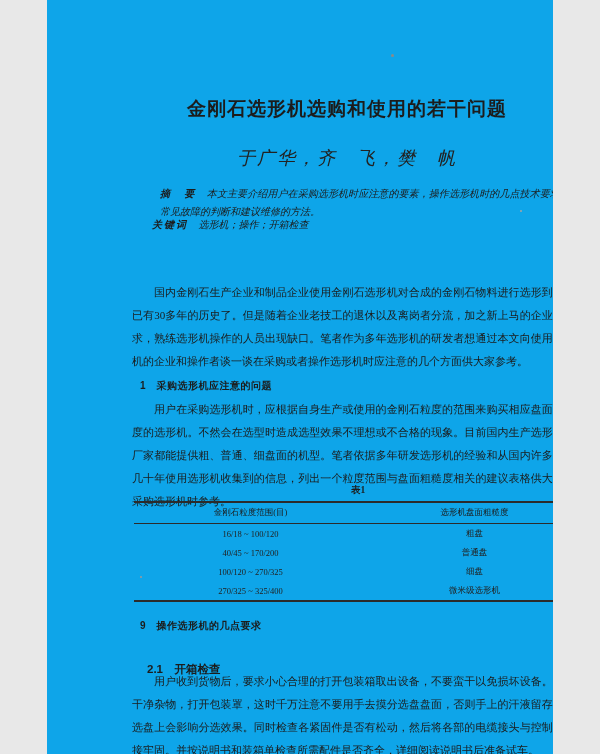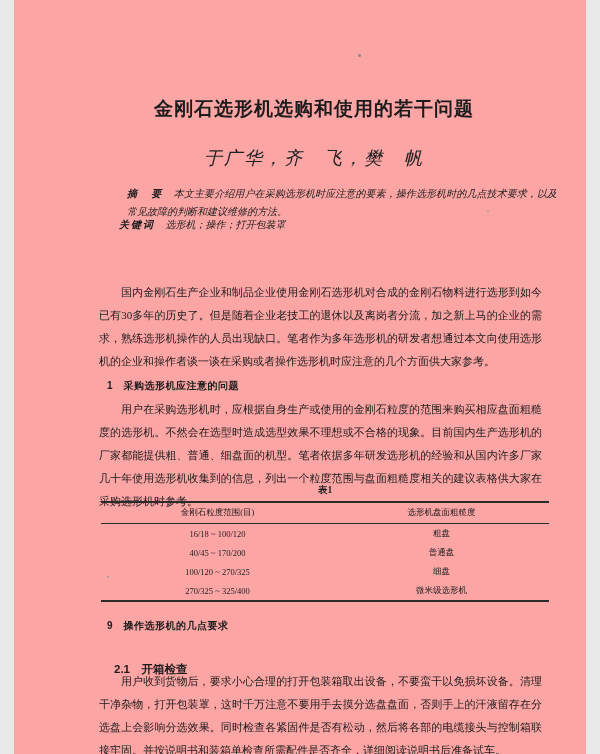--- a/index.html
+++ b/index.html
@@ -1,20 +1,20 @@
 <!DOCTYPE html>
 <html><head>
 <meta charset="utf-8">
 <style>
   html,body { margin:0; padding:0; background:#e8e8e8; }
   .page {
     position:relative;
-    width:572px; height:754px;
+    width:506px; height:754px;
     margin:0 auto;
-    background:#fca5a5;
+    background:#0ea5e9;
     color:#1c1c1c;
     font-family:"Liberation Serif","DejaVu Serif",serif;
     overflow:hidden;
   }
   .abs { position:absolute; }
   .title {
     top:96px; left:0; width:600px;
     margin:0; text-align:center;
     font-size:19px; font-weight:bold; letter-spacing:1px;
     font-family:"Liberation Serif","DejaVu Serif",serif;
@@ -94,21 +94,21 @@
 
   <div class="abs authors">于广华，齐　飞，樊　帆</div>
 
   <p class="abs abstract">
     <span class="lbl">摘　要</span>
     <span>本文主要介绍用户在采购选形机时应注意的要素，操作选形机时的几点技术要求，以及常见故障的判断和建议维修的方法。</span>
   </p>
 
   <p class="abs keywords">
     <span class="lbl">关键词</span>
-    <span>选形机；操作；打开包装罩</span>
+    <span>选形机；操作；开箱检查</span>
   </p>
 
   <p class="abs para" style="top:281px">国内金刚石生产企业和制品企业使用金刚石选形机对合成的金刚石物料进行选形到如今已有30多年的历史了。但是随着企业老技工的退休以及离岗者分流，加之新上马的企业的需求，熟练选形机操作的人员出现缺口。笔者作为多年选形机的研发者想通过本文向使用选形机的企业和操作者谈一谈在采购或者操作选形机时应注意的几个方面供大家参考。</p>
 
   <h2 class="abs sec" style="top:371px">1　采购选形机应注意的问题</h2>
 
   <p class="abs para" style="top:398px">用户在采购选形机时，应根据自身生产或使用的金刚石粒度的范围来购买相应盘面粗糙度的选形机。不然会在选型时造成选型效果不理想或不合格的现象。目前国内生产选形机的厂家都能提供粗、普通、细盘面的机型。笔者依据多年研发选形机的经验和从国内许多厂家几十年使用选形机收集到的信息，列出一个粒度范围与盘面粗糙度相关的建议表格供大家在采购选形机时参考。</p>
 
   <div class="abs tcaption">表1</div>
 

